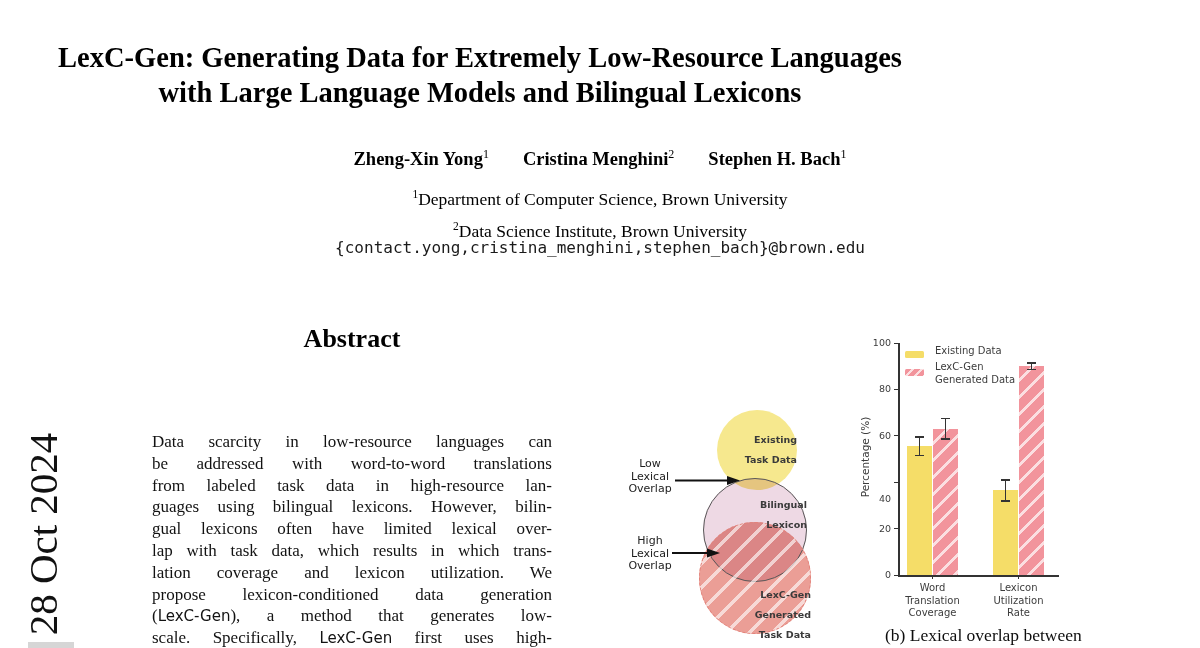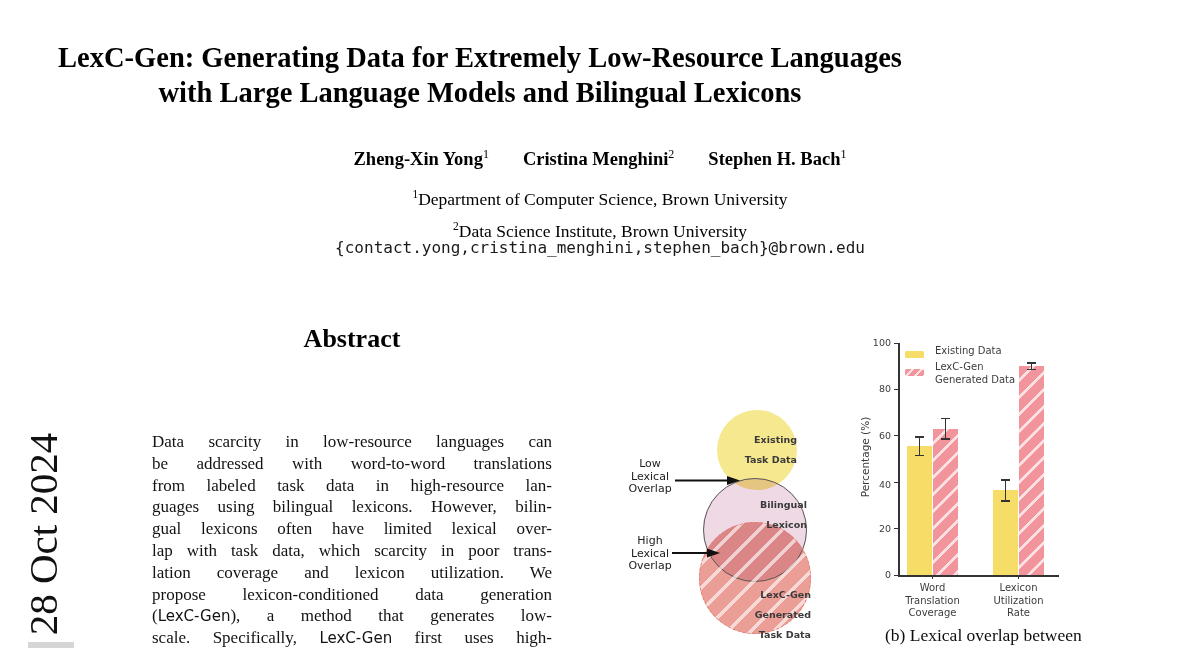--- a/index.html
+++ b/index.html
@@ -106,21 +106,21 @@
   </div>
 <div class="email">{contact.yong,cristina_menghini,stephen_bach}@brown.edu</div>
 
 <div class="abstract-heading">Abstract</div>
 <div class="abstract-text" id="abstract-text">
     <div class="abstract-line">Data scarcity in low-resource languages can</div>
     <div class="abstract-line">be addressed with word-to-word translations</div>
     <div class="abstract-line">from labeled task data in high-resource lan-</div>
     <div class="abstract-line">guages using bilingual lexicons. However, bilin-</div>
     <div class="abstract-line">gual lexicons often have limited lexical over-</div>
-    <div class="abstract-line">lap with task data, which scarcity in poor trans-</div>
+    <div class="abstract-line">lap with task data, which results in which trans-</div>
     <div class="abstract-line">lation coverage and lexicon utilization. We</div>
     <div class="abstract-line">propose lexicon-conditioned data generation</div>
     <div class="abstract-line">(<span class="lexcgen">LexC-Gen</span>), a method that generates low-</div>
     <div class="abstract-line">scale. Specifically, <span class="lexcgen">LexC-Gen</span> first uses high-</div>
   </div>
 
 <div class="venn">
   <div class="vc vc-fill vc-yellow" style="background: rgb(246, 232, 142);"></div>
   <div class="vc vc-fill vc-mid" style="background: rgb(238, 217, 228);"></div>
   <div class="vc vc-fill vc-bot" style="background: rgb(235, 158, 150);"></div>
@@ -144,21 +144,21 @@
 </div>
 
 <div class="chart" id="chart">
     <div class="spine" style="position: absolute; left: 43px; top: 8px; width: 1.5px; height: 232px;"></div>
     <div class="spine" style="position: absolute; left: 43px; top: 240px; width: 161px; height: 1.5px;"></div>
     <div style="position: absolute; left: 39px; top: 239.5px; width: 4px; height: 1.2px; background: rgb(51, 51, 51);"></div>
     <div class="el ytick-label" style="position: absolute; top: 234px;">0</div>
     <div style="position: absolute; left: 39px; top: 193.1px; width: 4px; height: 1.2px; background: rgb(51, 51, 51);"></div>
     <div class="el ytick-label" style="position: absolute; top: 187.6px;">20</div>
     <div style="position: absolute; left: 39px; top: 146.7px; width: 4px; height: 1.2px; background: rgb(51, 51, 51);"></div>
-    <div class="el ytick-label" style="position: absolute; top: 144px;">40</div>
+    <div class="el ytick-label" style="position: absolute; top: 158px;">40</div>
     <div style="position: absolute; left: 39px; top: 100.3px; width: 4px; height: 1.2px; background: rgb(51, 51, 51);"></div>
     <div class="el ytick-label" style="position: absolute; top: 94.8px;">60</div>
     <div style="position: absolute; left: 39px; top: 53.9px; width: 4px; height: 1.2px; background: rgb(51, 51, 51);"></div>
     <div class="el ytick-label" style="position: absolute; top: 48.4px;">80</div>
     <div style="position: absolute; left: 39px; top: 7.5px; width: 4px; height: 1.2px; background: rgb(51, 51, 51);"></div>
     <div class="el ytick-label" style="position: absolute; top: 2px;">100</div>
     <div class="ylabel">Percentage (%)</div>
     <div style="position: absolute; left: 52px; top: 111.24px; width: 25px; height: 128.76px; background: rgb(245, 221, 104);"></div>
     <div style="position: absolute; left: 63.7px; top: 101.96px; width: 1.6px; height: 18.56px; background: rgb(51, 51, 51);"></div>
     <div style="position: absolute; left: 60px; top: 101.16px; width: 9px; height: 1.6px; background: rgb(51, 51, 51);"></div>

